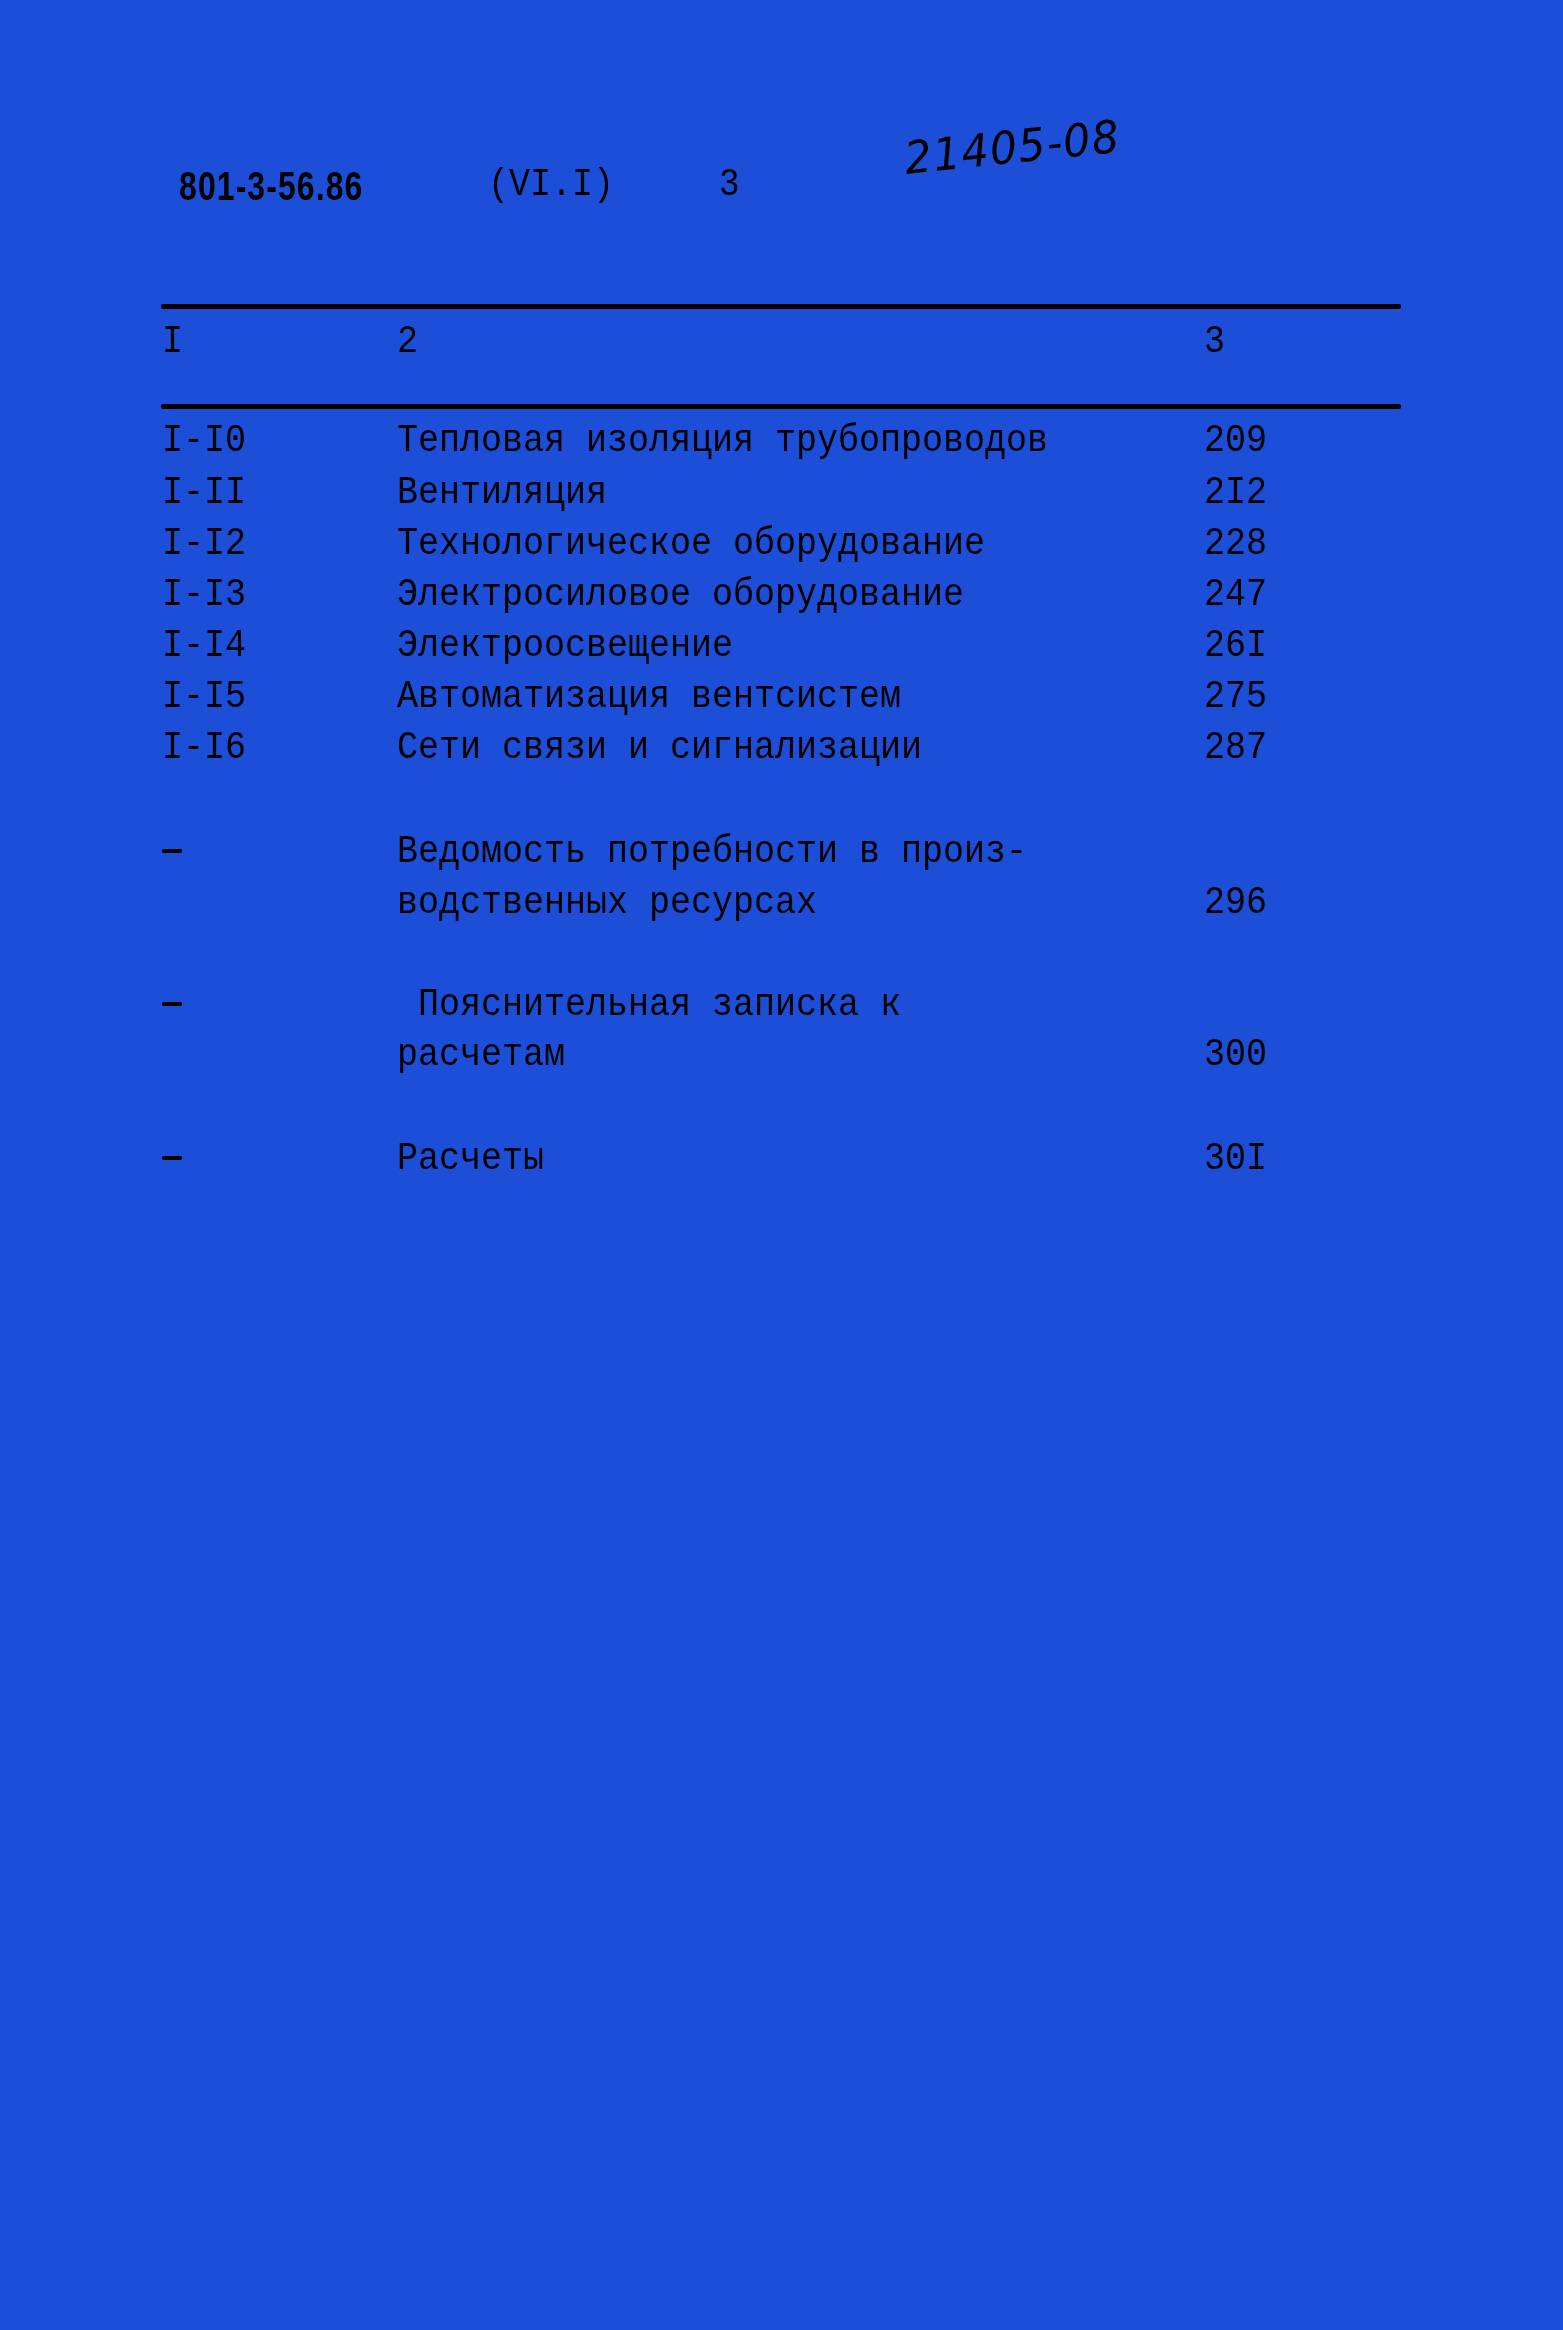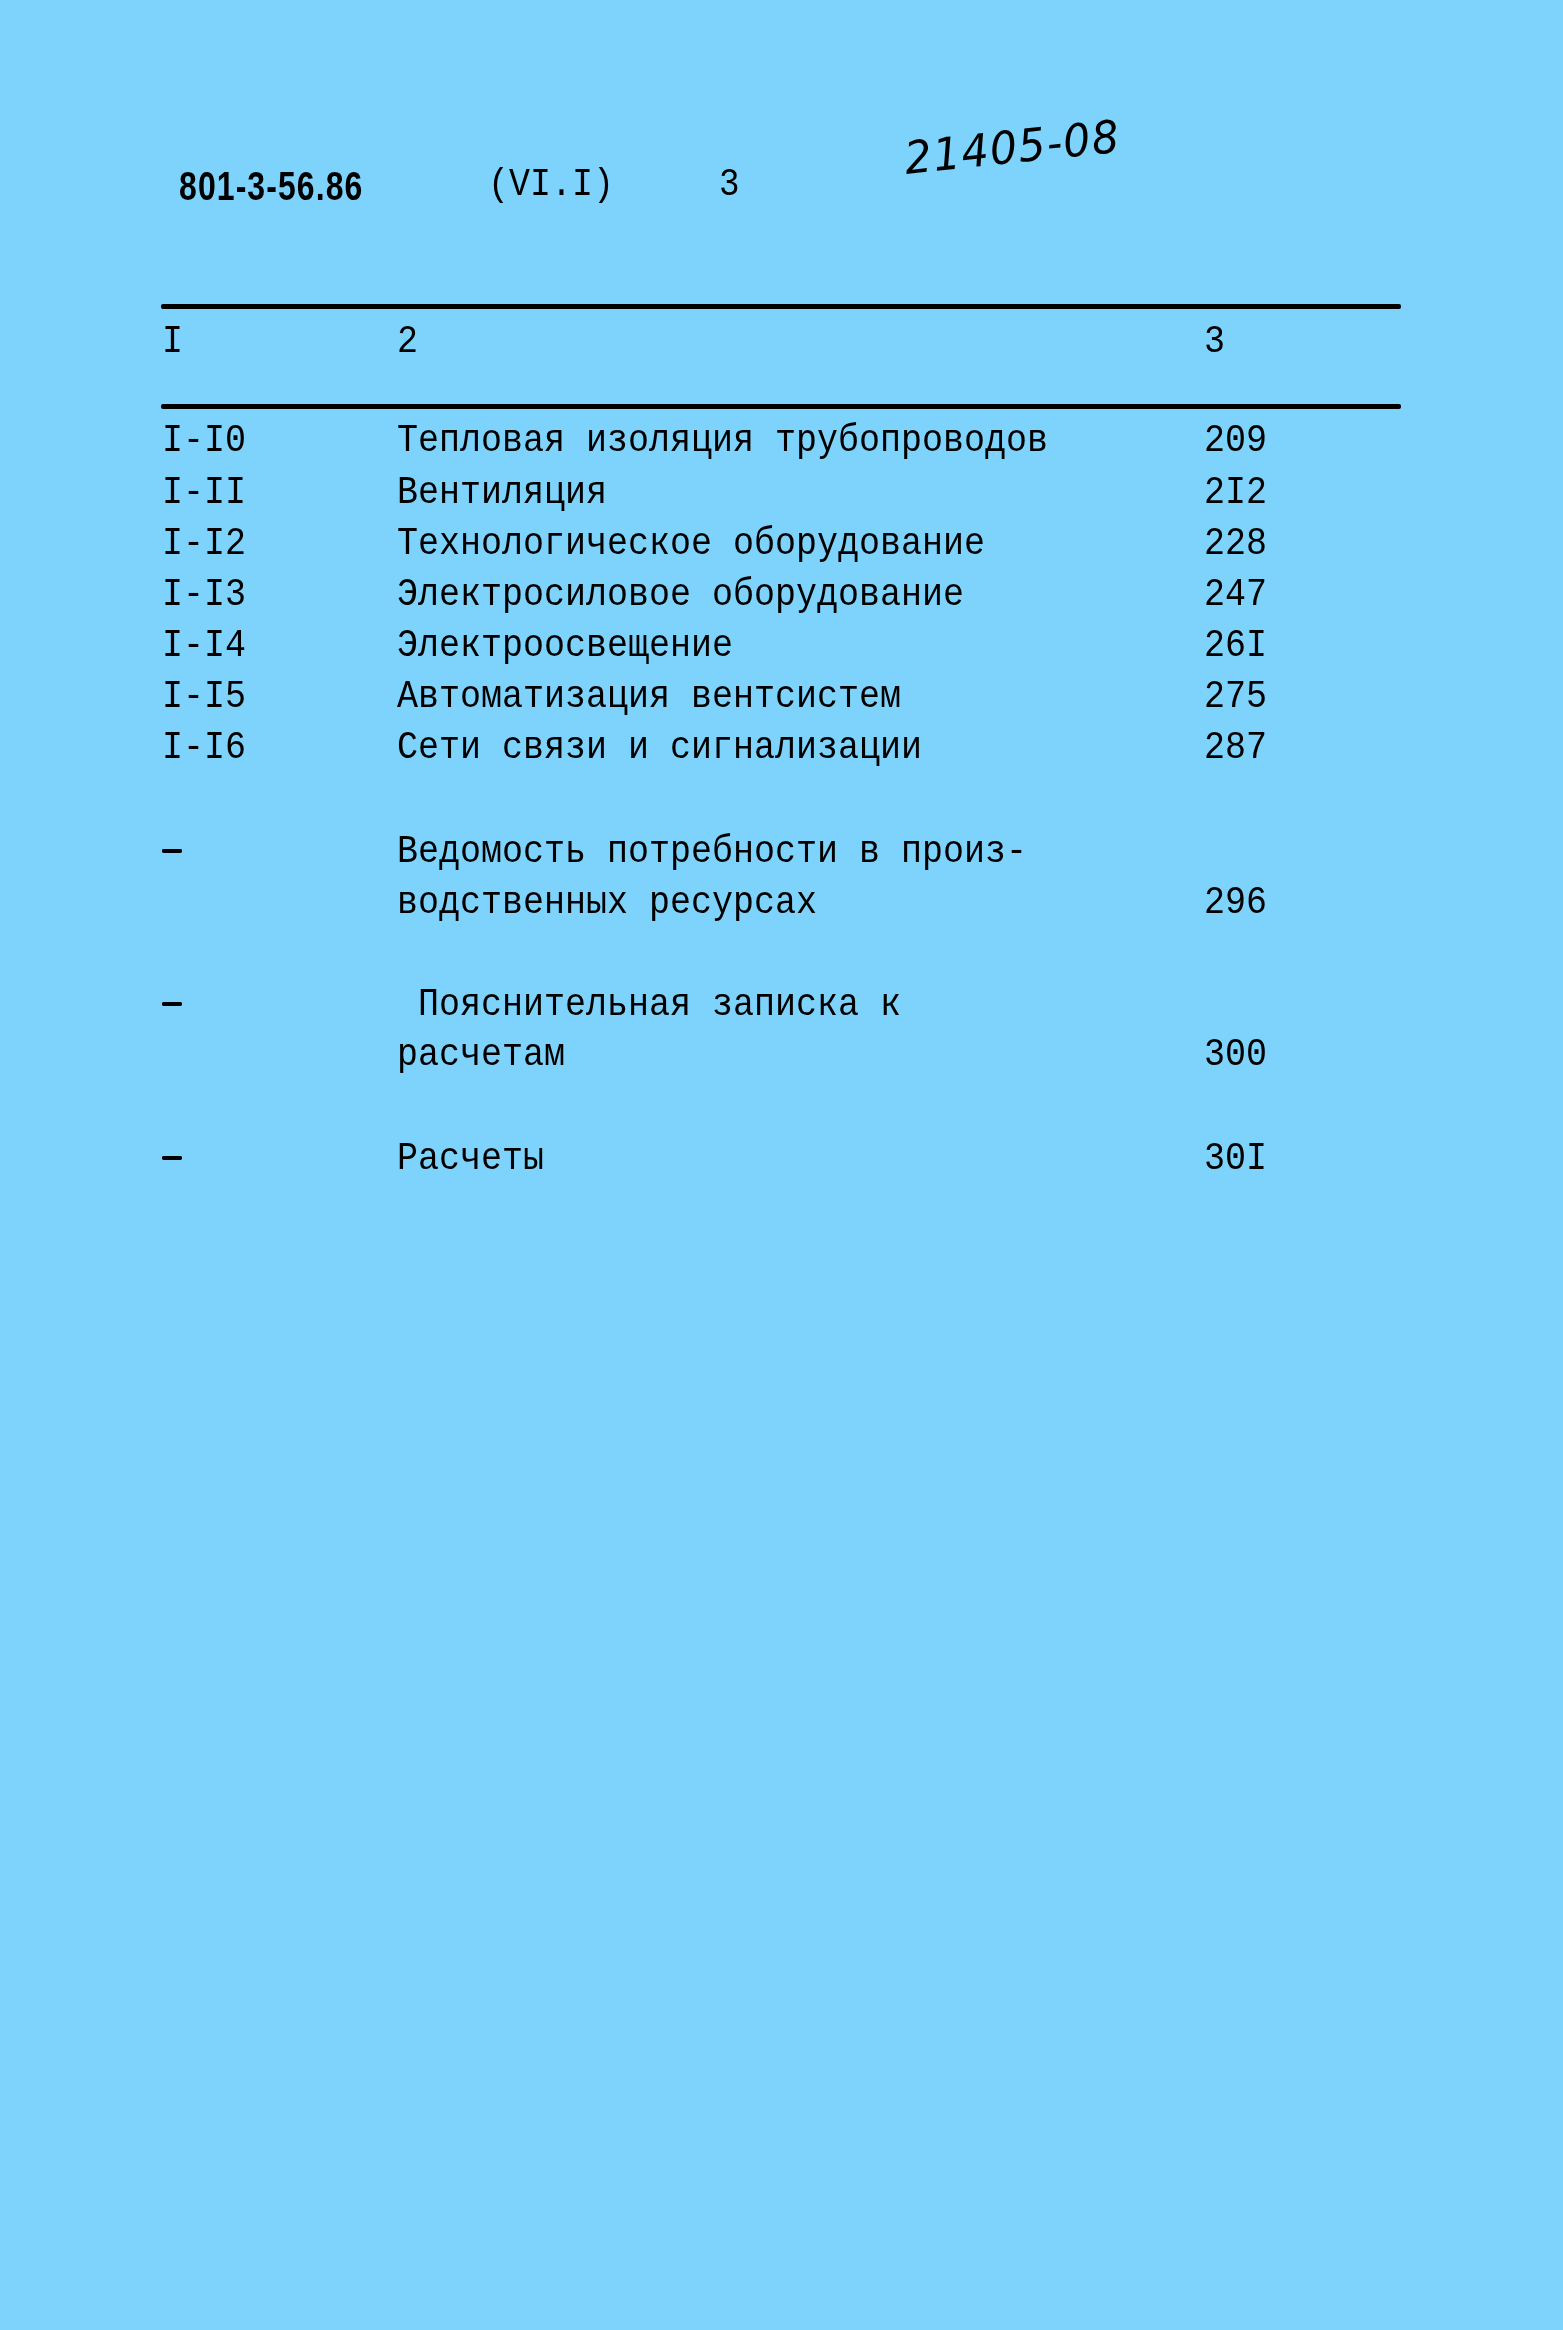--- a/index.html
+++ b/index.html
@@ -1,17 +1,17 @@
 <!DOCTYPE html>
 <html style="font-size:11px"><head>
 <meta charset="utf-8">
 <style>
   html, body { margin: 0; padding: 0; background: #ffffff; }
   body { width: 1563px; height: 2330px; position: relative; overflow: hidden; color: #000; }
-  .page { position: absolute; left: 0; top: 0; width: 1563px; height: 2330px; background: #7dd3fc; }
+  .page { position: absolute; left: 0; top: 0; width: 1563px; height: 2330px; background: #1d4ed8; }
 
   .abs { position: absolute; white-space: pre; line-height: 1; }
 
   
   .doc-code {
     left: 179px; top: 166px;
     font-family: "Liberation Sans", sans-serif; font-weight: bold;
     font-size: 41px; letter-spacing: 1.4px;
     transform: scaleX(0.78); transform-origin: left top;
   }

